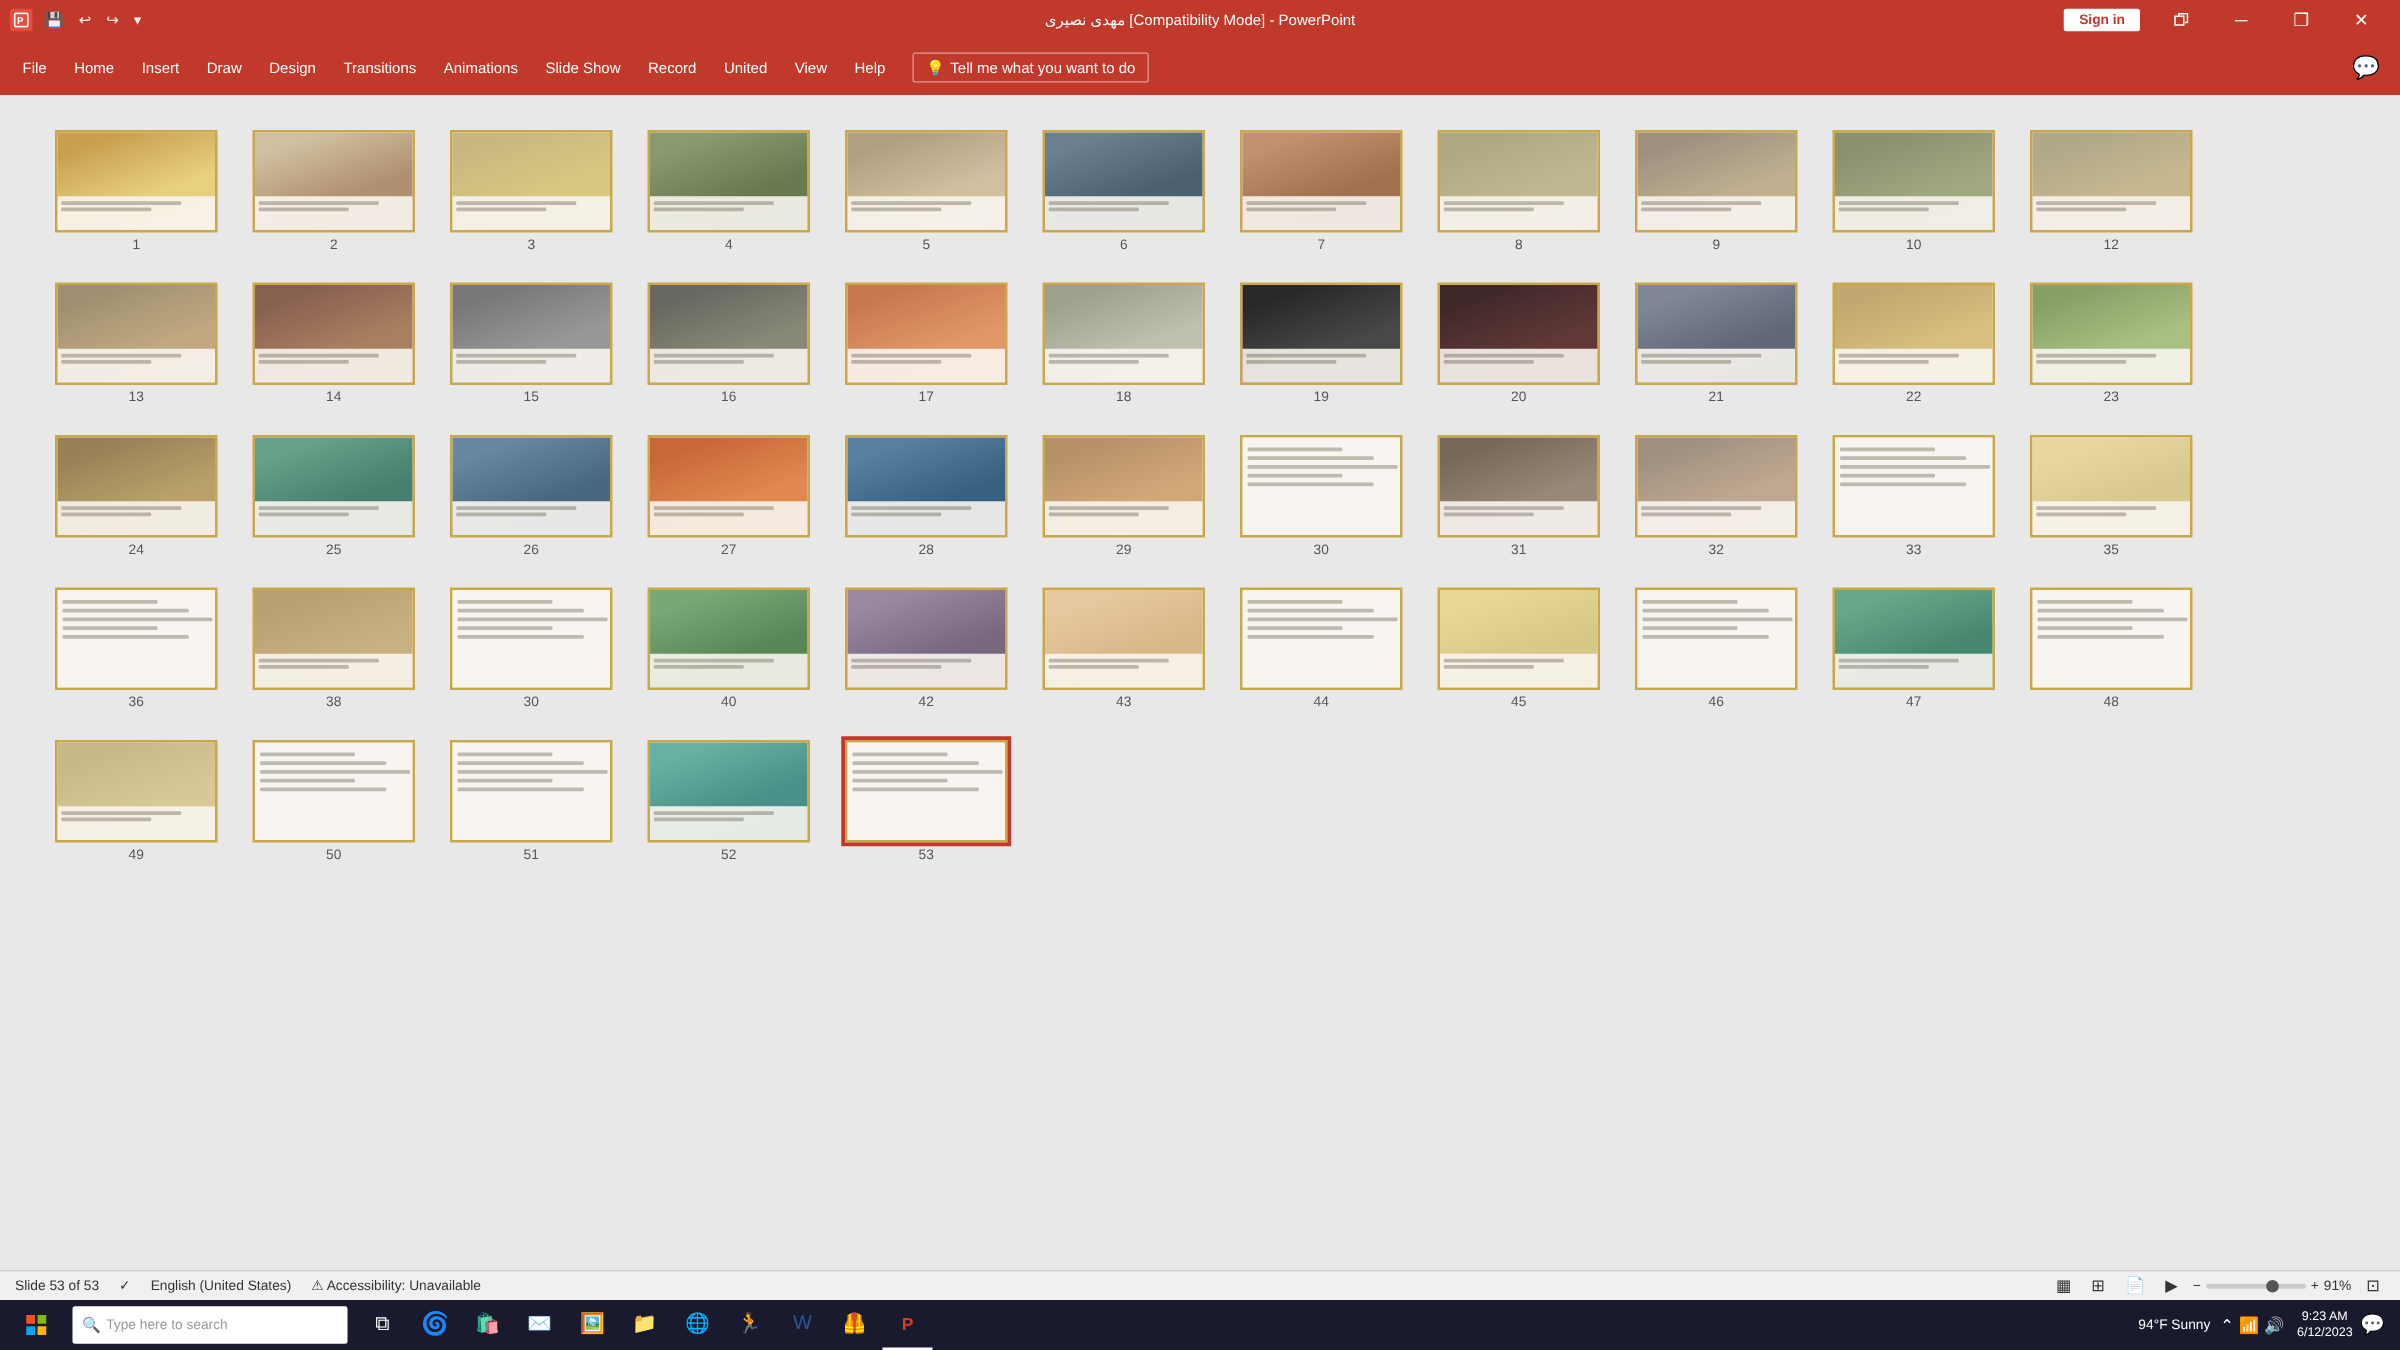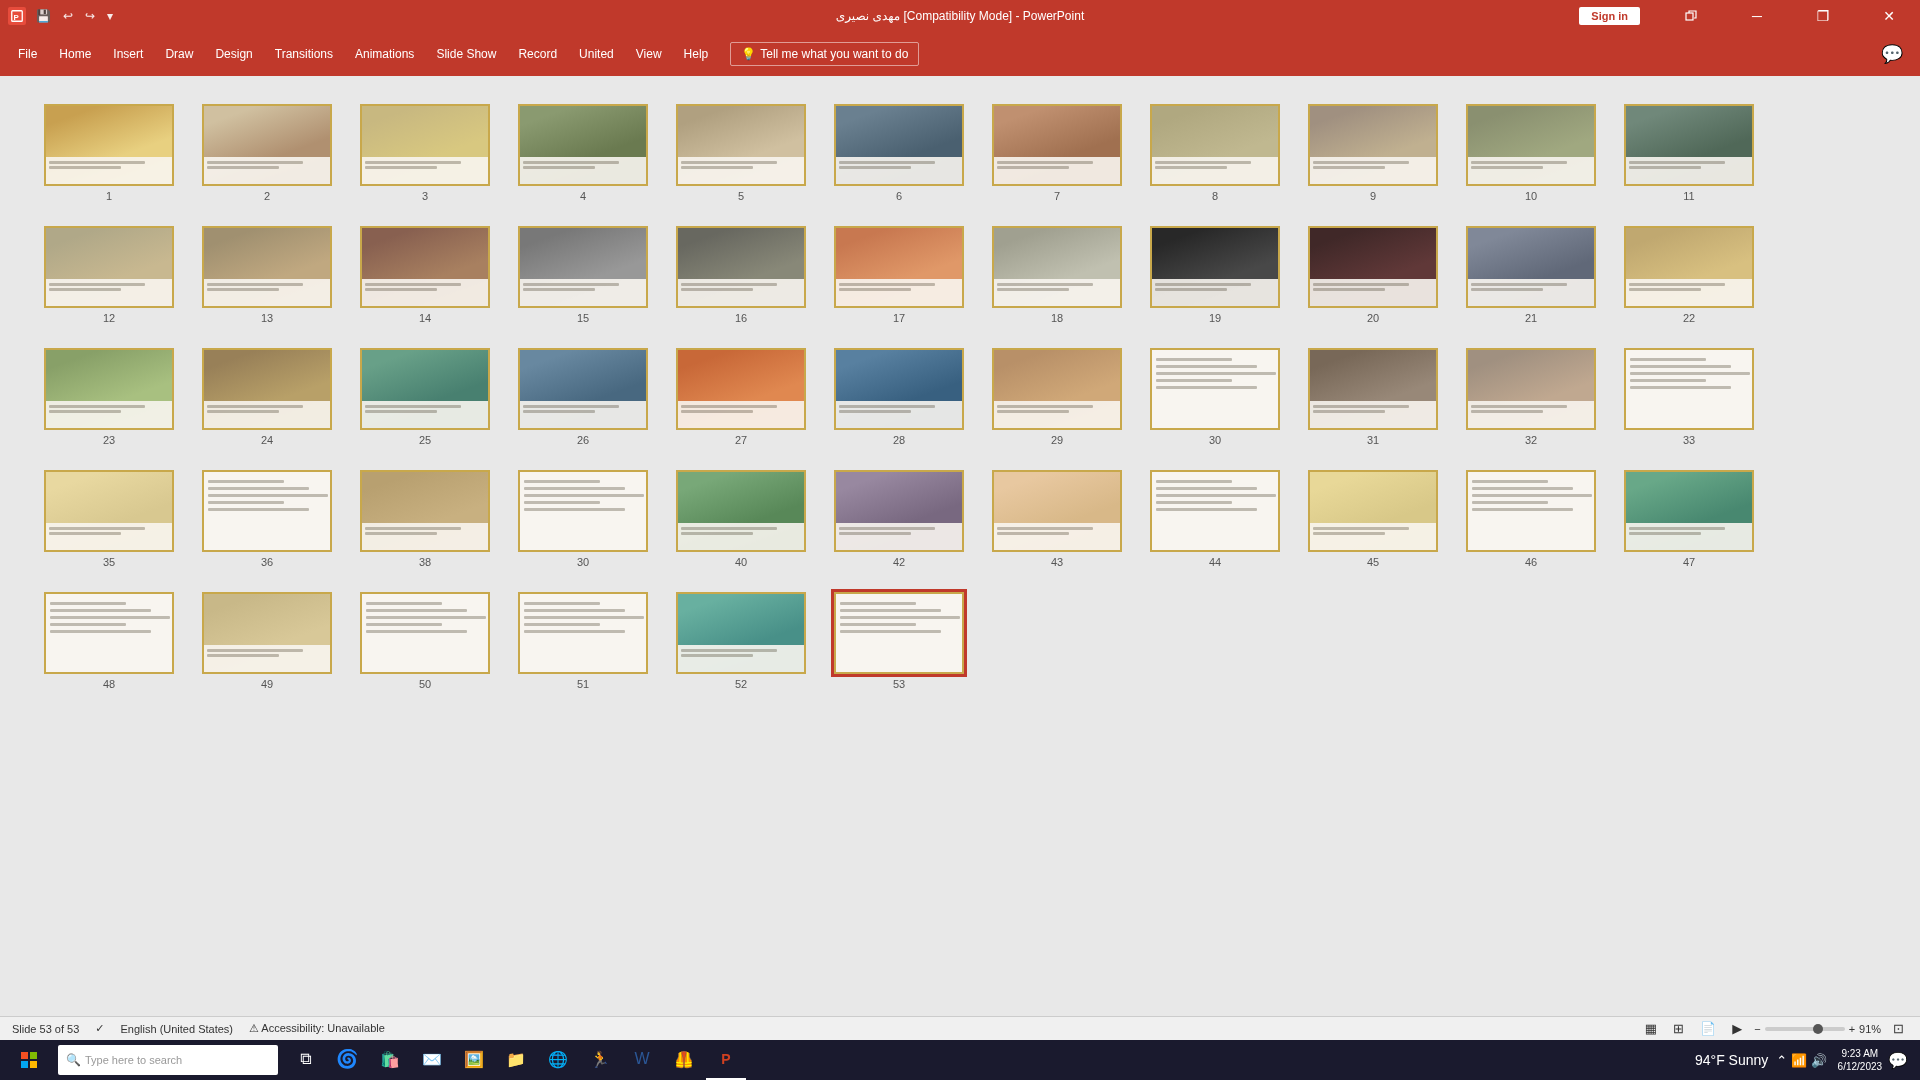--- a/index.html
+++ b/index.html
@@ -9,21 +9,21 @@
     .title-bar {
       height: 32px; background: #c0392b; display: flex; align-items: center; justify-content: space-between;
       padding: 0 8px; flex-shrink: 0;
     }
     .title-bar-left { display: flex; align-items: center; gap: 6px; }
     .title-bar-icon { width: 18px; height: 18px; background: #e74c3c; border-radius: 2px; display: flex; align-items: center; justify-content: center; }
     .title-bar-icon svg { width: 14px; height: 14px; }
     .quick-access { display: flex; align-items: center; gap: 4px; }
     .qa-btn { color: white; font-size: 12px; padding: 2px 4px; cursor: pointer; opacity: 0.9; }
     .title-bar-center { color: white; font-size: 12px; position: absolute; left: 50%; transform: translateX(-50%); }
-    .title-bar-right { display: flex; align-items: center; gap: 20px; }
+    .title-bar-right { display: flex; align-items: center; gap: 2px; }
     .win-btn { width: 46px; height: 32px; display: flex; align-items: center; justify-content: center; color: white; font-size: 14px; cursor: pointer; }
     .sign-in-btn { background: white; color: #c0392b; padding: 3px 12px; border-radius: 2px; font-size: 11px; cursor: pointer; margin-right: 8px; font-weight: 600; }
 
     
     .menu-bar {
       height: 44px; background: #c0392b; display: flex; align-items: center; padding: 0 8px; gap: 2px; flex-shrink: 0;
     }
     .menu-item { color: white; font-size: 12px; padding: 6px 10px; cursor: pointer; border-radius: 2px; }
     .tell-me { display: flex; align-items: center; gap: 4px; color: white; font-size: 12px; padding: 4px 10px; border: 1px solid rgba(255,255,255,0.5); border-radius: 2px; margin-left: 10px; cursor: pointer; }
     .menu-bar-right { margin-left: auto; display: flex; align-items: center; }
@@ -310,32 +310,20 @@
             <div class="text-sim">
               <div class="text-line medium"></div>
               <div class="text-line short"></div>
             </div>
           </div>
         </div>
         <div class="slide-num">10</div>
       </div>
       <div class="slide-item">
         <div class="slide-thumb">
-          <div class="thumb-inner s11">
-            <div class="img-sim s11"></div>
-            <div class="text-sim">
-              <div class="text-line medium"></div>
-              <div class="text-line short"></div>
-            </div>
-          </div>
-        </div>
-        <div class="slide-num">11</div>
-      </div>
-      <div class="slide-item">
-        <div class="slide-thumb">
           <div class="thumb-inner s12">
             <div class="img-sim s12"></div>
             <div class="text-sim">
               <div class="text-line medium"></div>
               <div class="text-line short"></div>
             </div>
           </div>
         </div>
         <div class="slide-num">12</div>
       </div>
@@ -842,21 +830,21 @@
     <div class="taskbar-app" style="font-size:16px;">🖼️</div>
     <div class="taskbar-app" style="font-size:16px;">📁</div>
     <div class="taskbar-app" style="font-size:16px;">🌐</div>
     <div class="taskbar-app" style="font-size:16px;">🏃</div>
     <div class="taskbar-app" style="font-size:16px; color:#2b5797;">W</div>
     <div class="taskbar-app" style="font-size:16px;">🦺</div>
     <div class="taskbar-app active" style="font-size:14px; color:#d04020; font-weight:bold;">P</div>
   </div>
   <div class="taskbar-right">
     <div class="sys-icons">
-      <span style="font-size:14px; color:white; margin-right:4px;">94°F  Sunny</span>
+      <span style="font-size:11px; color:white; margin-right:4px;">94°F  Sunny</span>
       <span class="sys-icon" style="color:white;">⌃</span>
       <span class="sys-icon" style="color:white;">📶</span>
       <span class="sys-icon" style="color:white;">🔊</span>
       <span class="sys-icon" style="color:white; font-size:10px;"></span>
     </div>
     <div class="clock">
       <span>9:23 AM</span>
       <span>6/12/2023</span>
     </div>
     <span style="color:white; font-size:16px; cursor:pointer;">💬</span>

